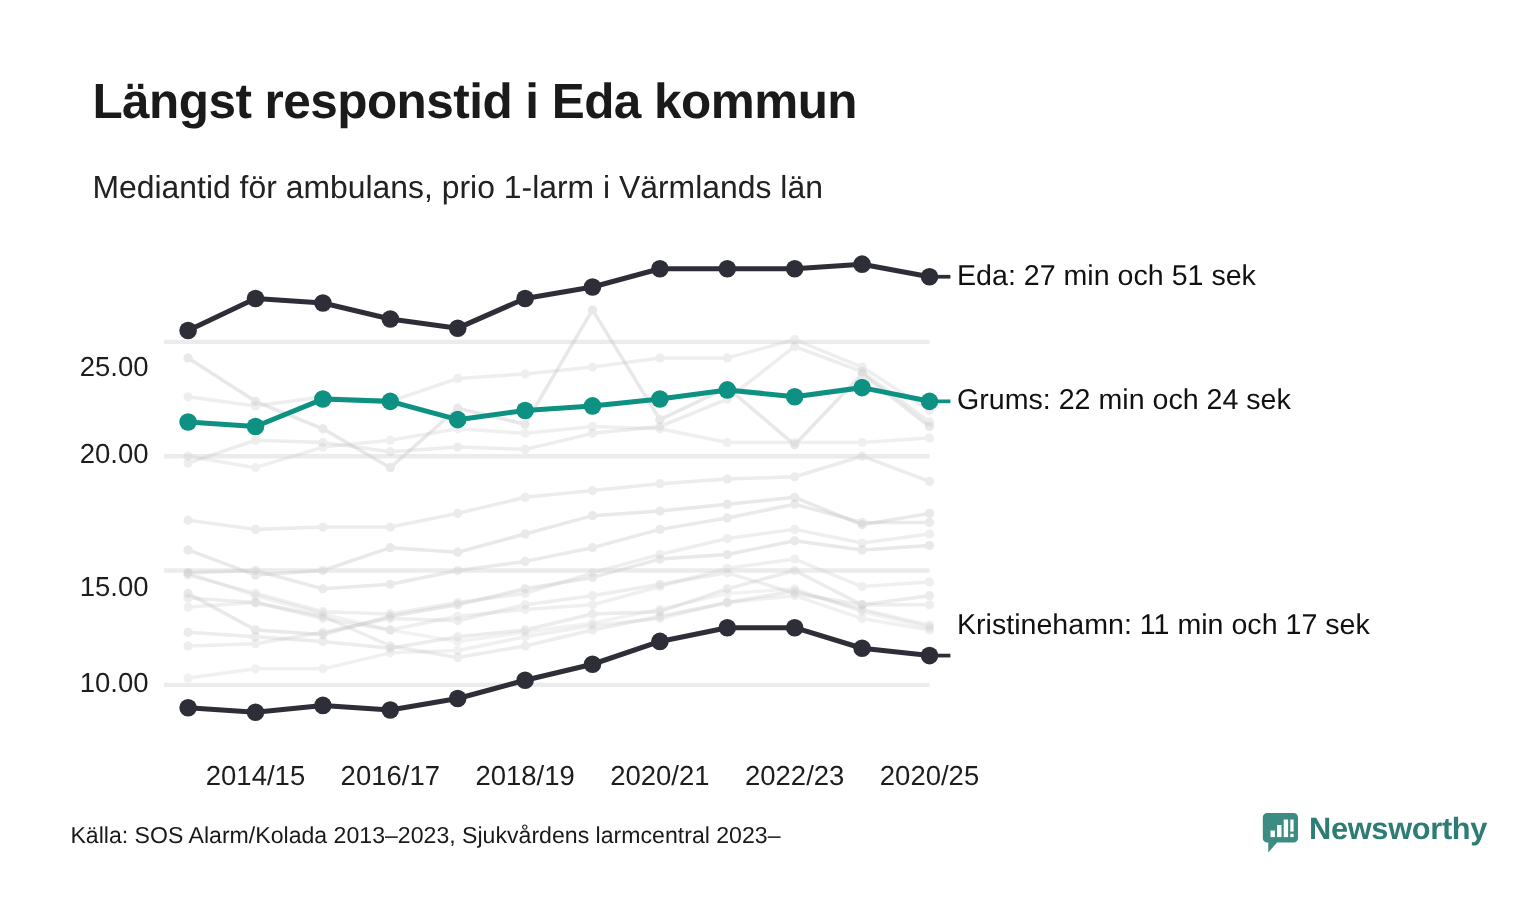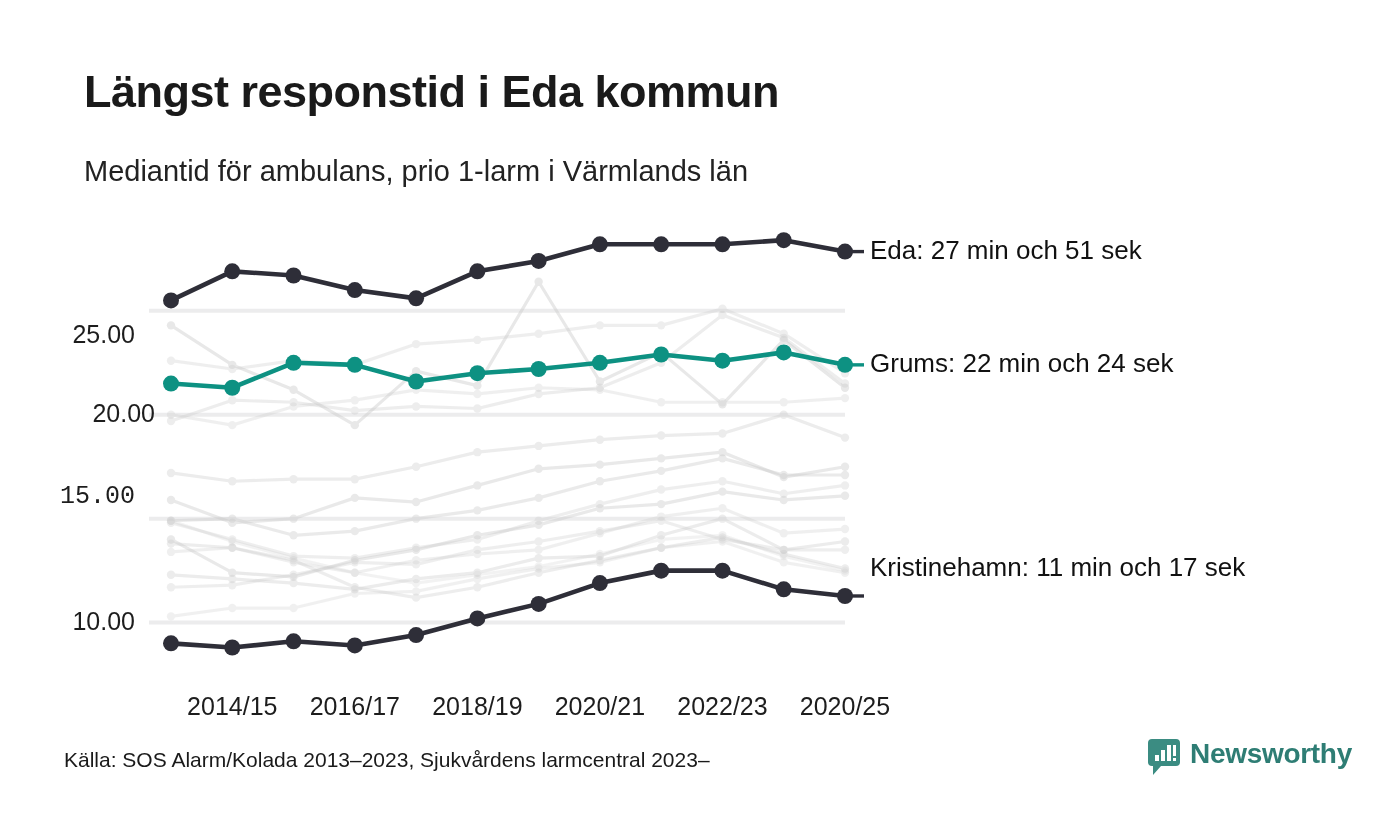--- a/index.html
+++ b/index.html
@@ -381,22 +381,22 @@
           <circle cx="599.909090909091" cy="583.0980392156863" r="8" fill="#2e2e38"></circle>
           <circle cx="661.1818181818182" cy="570.6274509803922" r="8" fill="#2e2e38"></circle>
           <circle cx="722.4545454545455" cy="570.6274509803922" r="8" fill="#2e2e38"></circle>
           <circle cx="783.7272727272727" cy="589.3333333333334" r="8" fill="#2e2e38"></circle>
           <circle cx="845" cy="595.9843137254902" r="8" fill="#2e2e38"></circle>
         </g>
         <line x1="851" x2="864" y1="595.9843137254902" y2="595.9843137254902" stroke="#2e2e38" stroke-width="3.4"></line>
       </svg>
     <div id="ytick-layer">
         <div class="ytick" style="left: 0px; width: 135px; top: 606.588px;">10.00</div>
-        <div class="ytick" style="left: 0px; width: 135px; top: 482px; font-family: Liberation Mono, monospace;">15.00</div>
-        <div class="ytick" style="left: 0px; width: 135px; top: 398.745px; padding-left: 20px;">20.00</div>
+        <div class="ytick" style="left: 0px; width: 135px; top: 520px;">15.00</div>
+        <div class="ytick" style="left: 0px; width: 135px; top: 398.745px;">20.00</div>
         <div class="ytick" style="left: 0px; width: 135px; top: 294.824px; margin-top: 25px;">25.00</div>
       </div>
     <div id="xtick-layer">
         <div class="xtick" style="left: 232.273px; top: 692px;">2014/15</div>
         <div class="xtick" style="left: 354.818px; top: 692px;">2016/17</div>
         <div class="xtick" style="left: 477.364px; top: 692px;">2018/19</div>
         <div class="xtick" style="left: 599.909px; top: 692px;">2020/21</div>
         <div class="xtick" style="left: 722.455px; top: 692px;">2022/23</div>
         <div class="xtick" style="left: 845px; top: 692px;">2020/25</div>
       </div>

